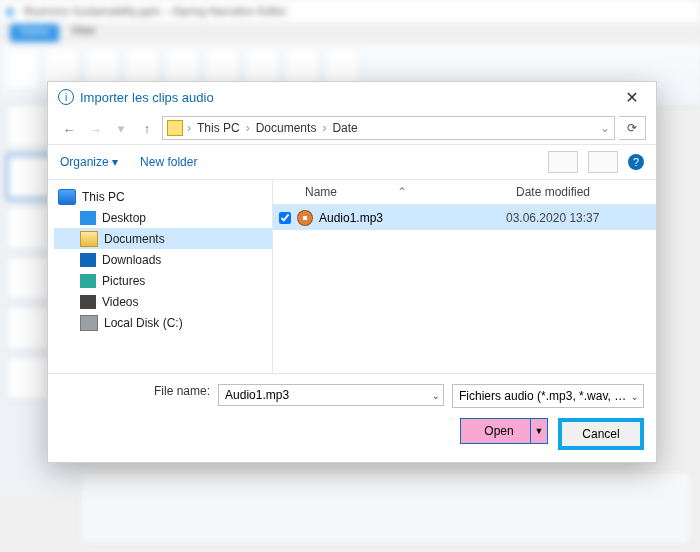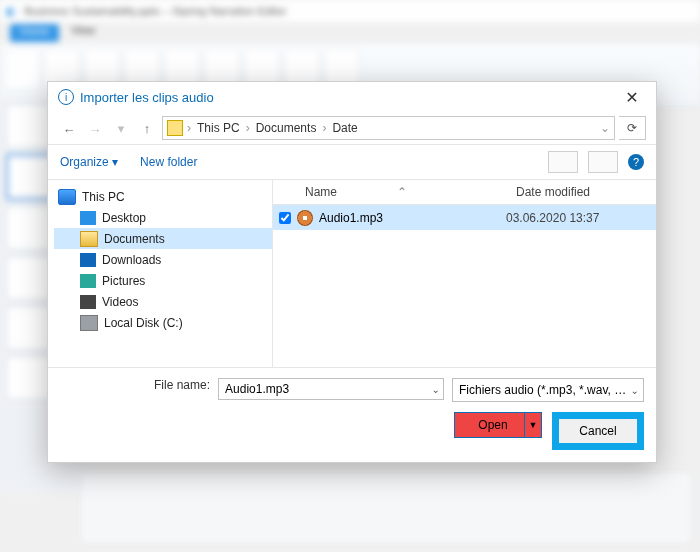--- a/index.html
+++ b/index.html
@@ -59,22 +59,22 @@
 .frow .c1{flex:1;display:flex;align-items:center;gap:6px;padding-left:2px}
 .frow .c2{width:140px;color:#444}
 .fic{width:16px;height:16px;background:radial-gradient(circle at 50% 50%,#fff 20%,#e0813a 21% 60%,#a0541d 61%);border-radius:50%}
 .bottom{border-top:1px solid #e6e6e6;padding:10px 12px 12px;display:flex;flex-direction:column;gap:10px}
 .fn{display:flex;align-items:flex-start;gap:8px}
 .fn label{color:#333}
 .fn .inp{flex:1;height:22px;border:1px solid #bfbfbf;padding:0 20px 0 6px;font-size:12px;position:relative}
 .fn .dd{width:168px;height:22px;border:1px solid #bfbfbf;padding:0 16px 0 6px;font-size:12px;display:flex;align-items:center;white-space:nowrap;overflow:hidden;position:relative}
 .car{position:absolute;right:4px;color:#555;font-size:10px}
 .btns{display:flex;justify-content:flex-end;gap:10px}
-.pb{width:78px;height:24px;border:7px solid #0ea5e9;background:#f0f0f0;font-size:12px;cursor:pointer;display:flex;align-items:center;justify-content:center;position:relative}
-.pb.def{border:1px solid #0a6db5;background:#ef4444;width:86px}
+.pb{width:78px;height:24px;border:4px solid #0ea5e9;background:#f0f0f0;font-size:12px;cursor:pointer;display:flex;align-items:center;justify-content:center;position:relative}
+.pb.def{border:1px solid #0a6db5;background:#f9a8d4;width:86px}
 .pb.def .dv{position:absolute;right:0;top:0;bottom:0;width:16px;border-left:1px solid #0a6db5;display:flex;align-items:center;justify-content:center;font-size:9px}
 </style>
 </head>
 <body>
 
 <div class="bg">
   <div class="titlebar">
     <span style="color:#2a92e6;margin-right:8px">◧</span>
     <span>Business Sustainability.pptx – iSpring Narration Editor</span>
   </div>

